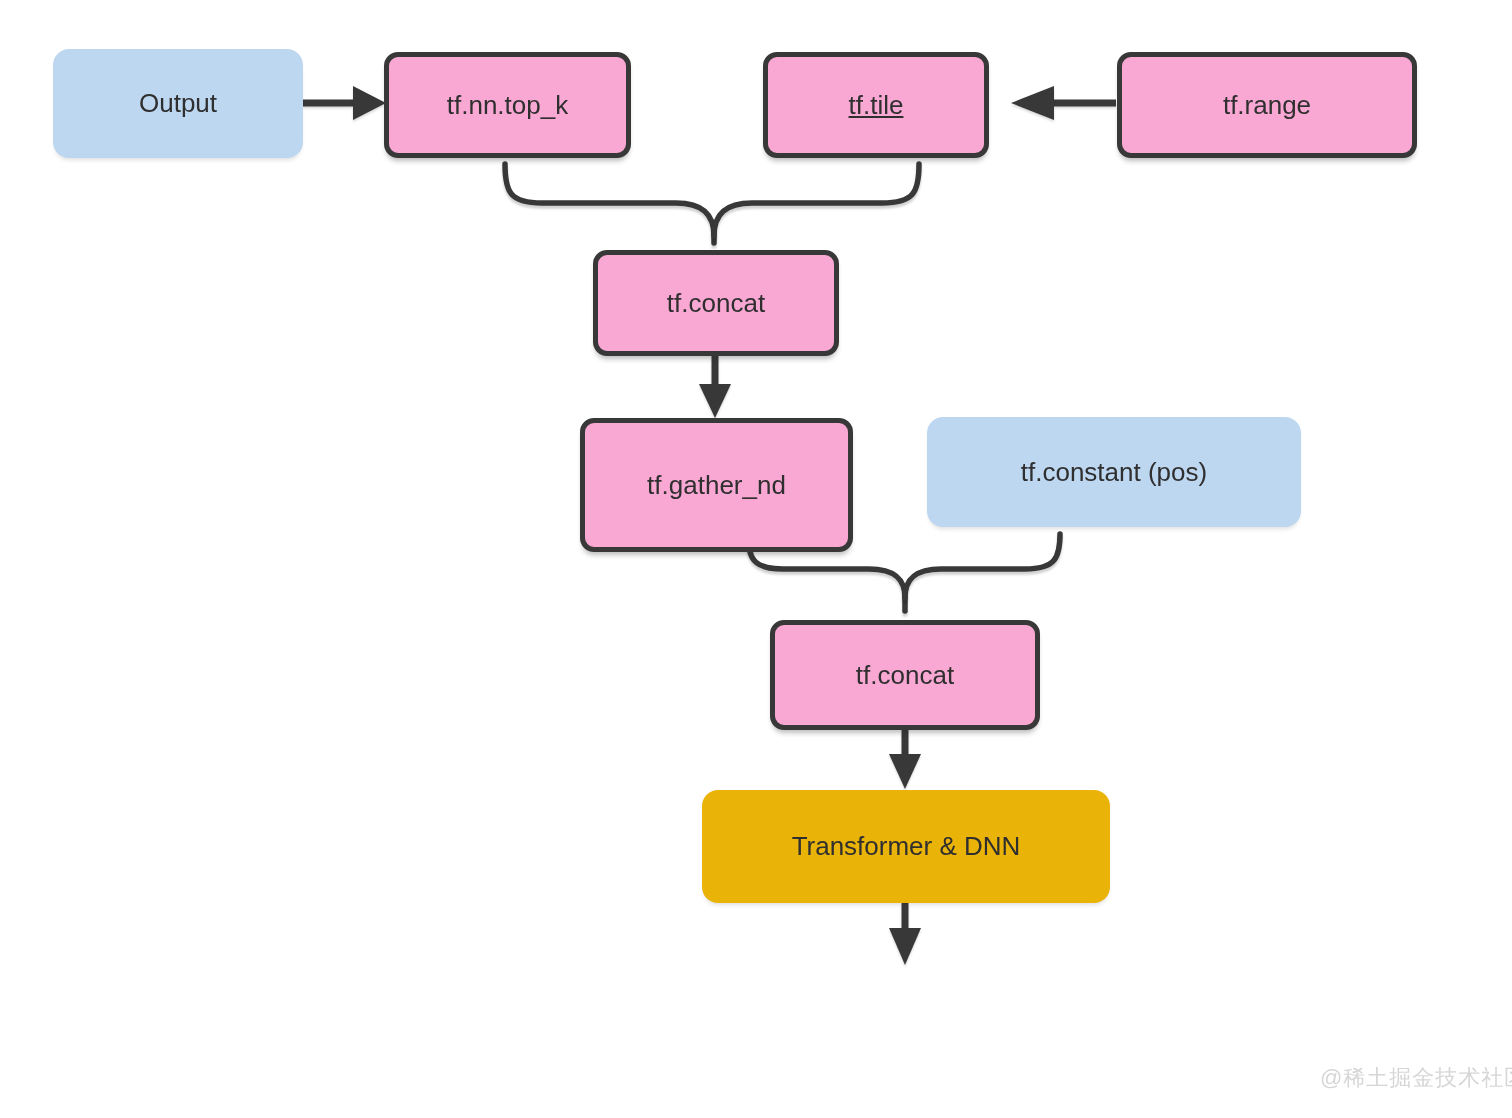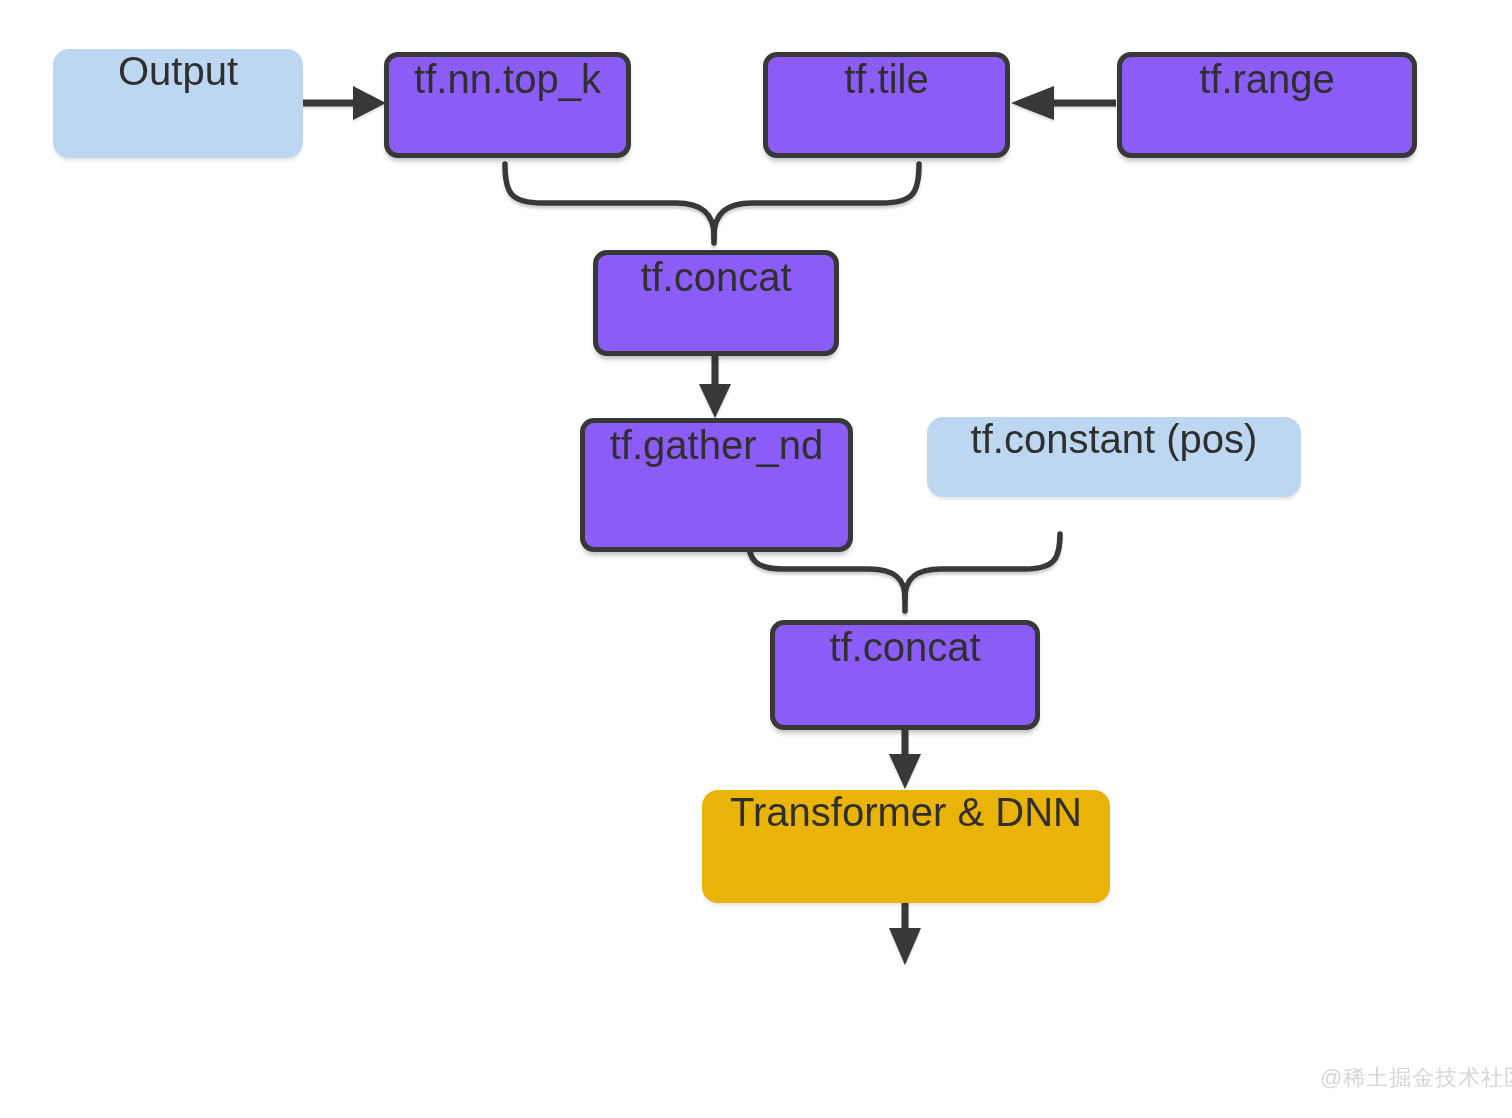--- a/index.html
+++ b/index.html
@@ -29,29 +29,29 @@
     stroke-width: 7;
     filter: drop-shadow(0 2px 1px rgba(0,0,0,0.15));
   }
   .connector-layer polygon.arrow-head {
     fill: #383838;
     filter: drop-shadow(0 2px 1px rgba(0,0,0,0.15));
   }
   .node {
     position: absolute;
     display: flex;
-    align-items: flex-start;
+    align-items: center;
     justify-content: center;
     box-sizing: border-box;
-    font-size: 40px;
+    font-size: 26px;
     line-height: 1.1;
     white-space: nowrap;
   }
   .node.outlined {
-    background: #8b5cf6;
+    background: #f9a8d4;
     border: 5px solid #383838;
     border-radius: 14px;
     box-shadow: 0 5px 5px -2px rgba(40,40,40,0.30);
   }
   .node.blue {
     background: #bdd7f1;
     border-radius: 16px;
     box-shadow: 0 4px 4px -2px rgba(40,40,40,0.15);
   }
   .node.gray {
@@ -60,25 +60,25 @@
     box-shadow: 0 4px 4px -2px rgba(40,40,40,0.15);
   }
   .node.pink {
     background: #f6ced5;
     border-radius: 16px;
     box-shadow: 0 4px 4px -2px rgba(40,40,40,0.15);
   }
   
   #n-output      { left: 53px;   top: 49px;  width: 250px; height: 109px; }
   #n-topk        { left: 384px;  top: 52px;  width: 247px; height: 106px; }
-  #n-tile        { left: 763px;  top: 52px;  width: 247px; height: 106px; }
+  #n-tile        { left: 763px;  top: 52px;  width: 226px; height: 106px; text-decoration: underline; }
   #n-range       { left: 1117px; top: 52px;  width: 300px; height: 106px; }
   #n-concat1     { left: 593px;  top: 250px; width: 246px; height: 106px; }
   #n-gather      { left: 580px;  top: 418px; width: 273px; height: 134px; }
-  #n-constant    { left: 927px;  top: 417px; width: 374px; height: 80px; }
+  #n-constant    { left: 927px;  top: 417px; width: 374px; height: 110px; }
   #n-concat2     { left: 770px;  top: 620px; width: 270px; height: 110px; }
   #n-transformer { left: 702px;  top: 790px; width: 408px; height: 113px; }
   #n-wpos        { left: 755px;  top: 968px; width: 302px; height: 114px; }
   .watermark {
     position: absolute;
     left: 1320px;
     top: 1063px;
     font-size: 22px;
     color: #d6d6d6;
     letter-spacing: 1px;

